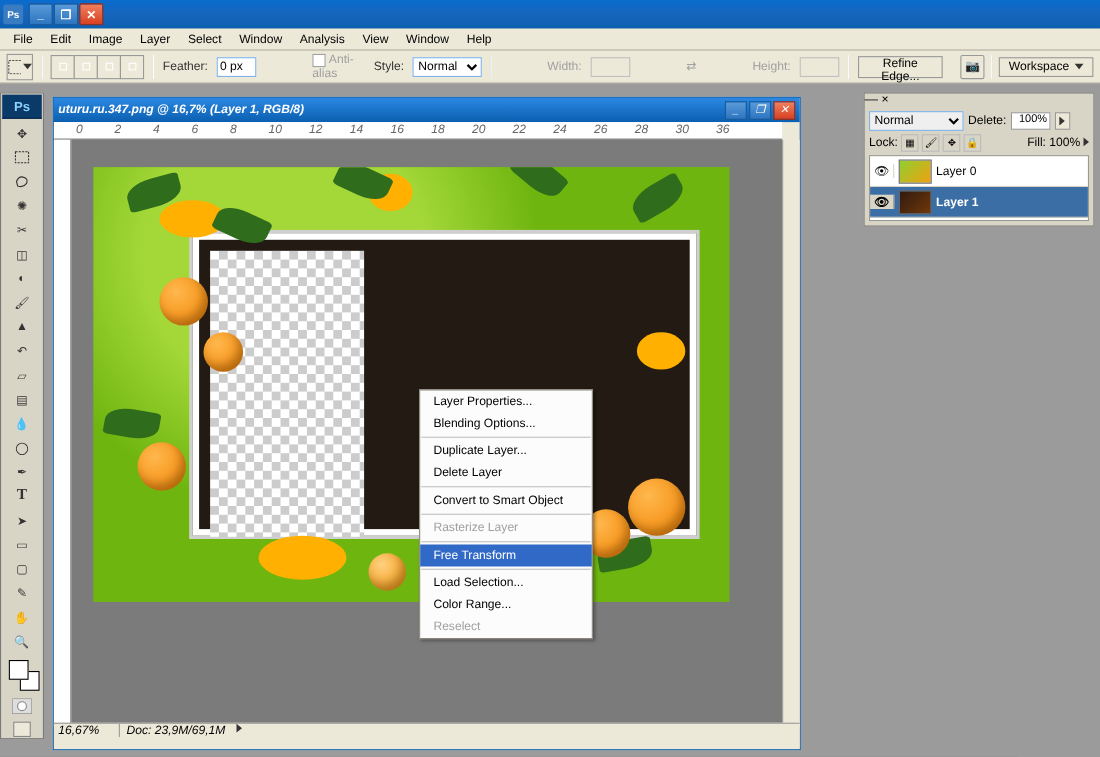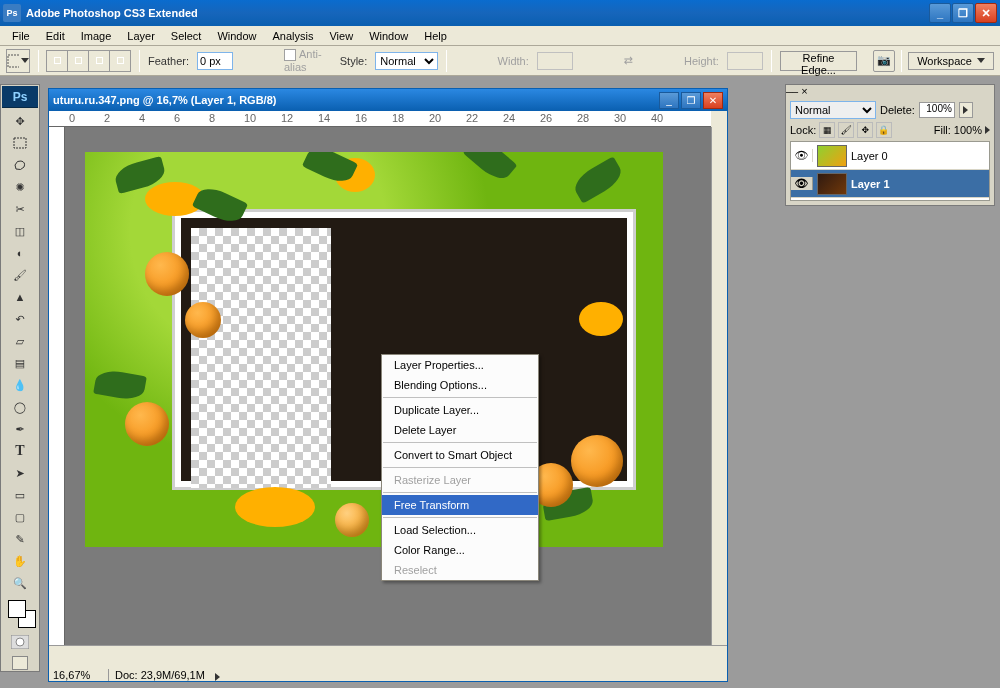--- a/index.html
+++ b/index.html
@@ -40,38 +40,38 @@
 .toolbox .ps-badge { height:22px; background:#093a68; color:#8fd1ff; font-weight:bold; font-size:12px; display:flex;align-items:center;justify-content:center; border-bottom:1px solid #062845; margin-bottom:2px;}
 .toolbox .tool { width:36px; height:22px; display:flex; align-items:center; justify-content:center; color:#333; border:1px solid transparent; margin:0 auto;}
 .toolbox .swatches { margin-top:4px; height:32px; position:relative; }
 .toolbox .swatches .fg{ position:absolute; left:6px; top:2px; width:18px; height:18px; background:#fff; border:1px solid #000;}
 .toolbox .swatches .bg{ position:absolute; left:16px; top:12px; width:18px; height:18px; background:#fff; border:1px solid #000;}
 .toolbox .qmask { width:36px; height:24px; display:flex; align-items:center; justify-content:center; margin:0 auto;}
 .toolbox .screenmodes { display:flex; justify-content:center; gap:0; margin-top:2px;}
 .toolbox .screenmodes .sm{ width:16px; height:14px; border:1px solid #888; background:#ece9d8; margin-left:-1px;}
 
 
-.docwin { position:absolute; left:48px; top:12px; width:680px; height:594px; background:#ece9d8; border:1px solid #0a5fb0; }
+.docwin { position:absolute; left:48px; top:12px; width:680px; height:594px; background:#ece9d8; border:1px solid #0a5fb0;font-style:italic; }
 .docwin .dtitle { height:22px; background: linear-gradient(#2b88e2,#0a5fb0); display:flex; align-items:center; padding:0 4px; }
 .docwin .dtitle .txt { color:#fff; font-weight:bold; flex:1; overflow:hidden; white-space:nowrap;}
 .docwin .dtitle .dbtn { width:20px; height:17px; background: linear-gradient(#5a9ad8,#2d75c0); border:1px solid #1a5a9b; margin-left:2px; display:flex;align-items:center;justify-content:center; color:#fff; font-size:10px;}
 .docwin .dtitle .dbtn.close{ background:linear-gradient(#f08060,#d84020); border-color:#a02a10;}
 .docwin .ruler-h { height:16px; background:#fff; border-bottom:1px solid #666; position:relative; margin-right:16px; font-size:8px; color:#666; overflow:hidden;}
 .docwin .ruler-h span{ position:absolute; top:1px;}
 .docwin .ruler-v { width:16px; background:#fff; border-right:1px solid #666; position:absolute; left:0; top:38px; bottom:20px;}
 .docwin .canvasarea { position:absolute; left:16px; top:38px; right:16px; bottom:20px; background:#7b7b7b; overflow:hidden;}
 .docwin .canvas-img { position:absolute; left:20px; top:25px; width:578px; height:395px; background:#6fb510;}
 .docwin .canvas-img .frame-outer{ width:100%; height:100%; background: radial-gradient(circle at 30% 20%, #a3d838 0 25%, #6fb510 45% 100%); position:relative; overflow:hidden;}
 .docwin .canvas-img .inner-dark{ position:absolute; left:90px; top:60px; right:30px; bottom:60px; background:#221a13; border:6px solid #fff; box-shadow:0 0 0 3px #cfcfcf;}
 .docwin .canvas-img .transp{ position:absolute; left:106px; top:76px; width:140px; height:260px;
   background-image: repeating-conic-gradient(#ccc 0 25%, #fff 0 50%); background-size:16px 16px;}
 .docwin .canvas-img .leaf{ position:absolute; width:50px; height:26px; background:#2f6d1c; border-radius:50% 10% 50% 10%; transform:rotate(25deg);}
 .docwin .canvas-img .orange{ position:absolute; width:44px; height:44px; border-radius:50%; background: radial-gradient(circle at 35% 30%, #ffb84d, #f08000); box-shadow:inset -4px -6px 8px rgba(0,0,0,.25);}
 .docwin .canvas-img .splash{ position:absolute; width:60px; height:34px; background:#ffb000; border-radius:50%; filter:blur(.4px);}
-.docwin .statusbar { position:absolute; left:0; right:0; bottom:0; height:36px; background:#ece9d8; border-top:1px solid #999; display:flex; align-items:flex-end; font-size:10px;}
+.docwin .statusbar { position:absolute; left:0; right:0; bottom:0; height:24px; background:#ece9d8; border-top:1px solid #999; display:flex; align-items:flex-start; font-size:10px;}
 .docwin .statusbar .zoom{ width:60px; border-right:1px solid #999; padding:0 4px;}
 .docwin .statusbar .docsize{ padding:0 6px;}
 .docwin .vscroll { position:absolute; right:0; top:38px; width:16px; bottom:20px; background:#ece9d8; border-left:1px solid #999;}
 
 
 .ctxmenu { position:absolute; left:381px; top:354px; width:158px; background:#fcfcfc; border:1px solid #8a867a; box-shadow:2px 2px 3px rgba(0,0,0,.35); z-index:50;}
 .ctxmenu .mi { padding:4px 12px; color:#000; white-space:nowrap;}
 .ctxmenu .mi.disabled { color:#a0a0a0;}
 .ctxmenu .mi.sel { background:#3169c6; color:#fff;}
 .ctxmenu hr { border:0; border-top:1px solid #c0c0c0; margin:2px 1px;}
@@ -101,21 +101,20 @@
 .layerrow .lname{ flex:1;}
 
 .small-square{ width:7px; height:7px; border:1px solid #fff; display:inline-block;}
 .checkbox-fake{ width:12px;height:12px;border:1px solid #a0a0a0;background:#fff;display:inline-block;vertical-align:middle;margin-right:3px;}
 </style>
 </head>
 <body>
 
 <div class="titlebar">
   <div class="ps-icon">Ps</div>
-  <div class="title">Adobe Photoshop CS3 Extended</div>
   <div class="win-btns">
     <div class="win-btn">_</div>
     <div class="win-btn">❐</div>
     <div class="win-btn close">✕</div>
   </div>
 </div>
 
 <div class="menubar">
   <div class="item">File</div>
   <div class="item">Edit</div>
@@ -242,21 +241,21 @@
       <span style="left:232px">12</span>
       <span style="left:269px">14</span>
       <span style="left:306px">16</span>
       <span style="left:343px">18</span>
       <span style="left:380px">20</span>
       <span style="left:417px">22</span>
       <span style="left:454px">24</span>
       <span style="left:491px">26</span>
       <span style="left:528px">28</span>
       <span style="left:565px">30</span>
-      <span style="left:602px">40</span>
+      <span style="left:602px">36</span>
     </div>
     <div class="ruler-v"></div>
     <div class="canvasarea">
       <div class="canvas-img">
         <div class="frame-outer">
           <div class="inner-dark"></div>
           <div class="transp"></div>
           <div class="splash" style="left:60px; top:30px"></div>
           <div class="splash" style="left:250px; top:6px; width:40px"></div>
           <div class="splash" style="left:150px; bottom:20px; width:80px; height:40px"></div>

